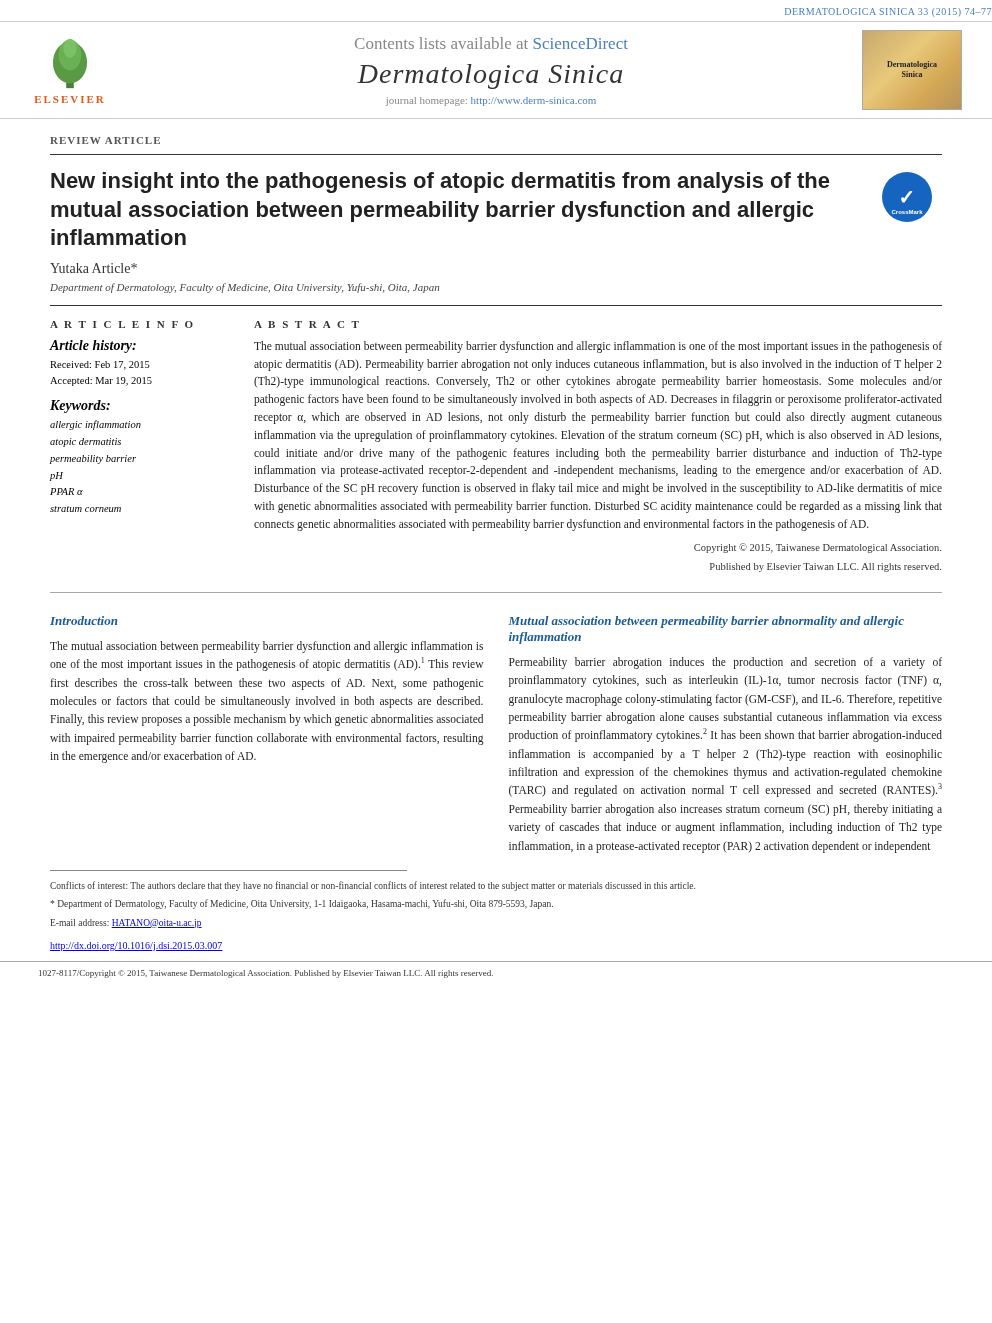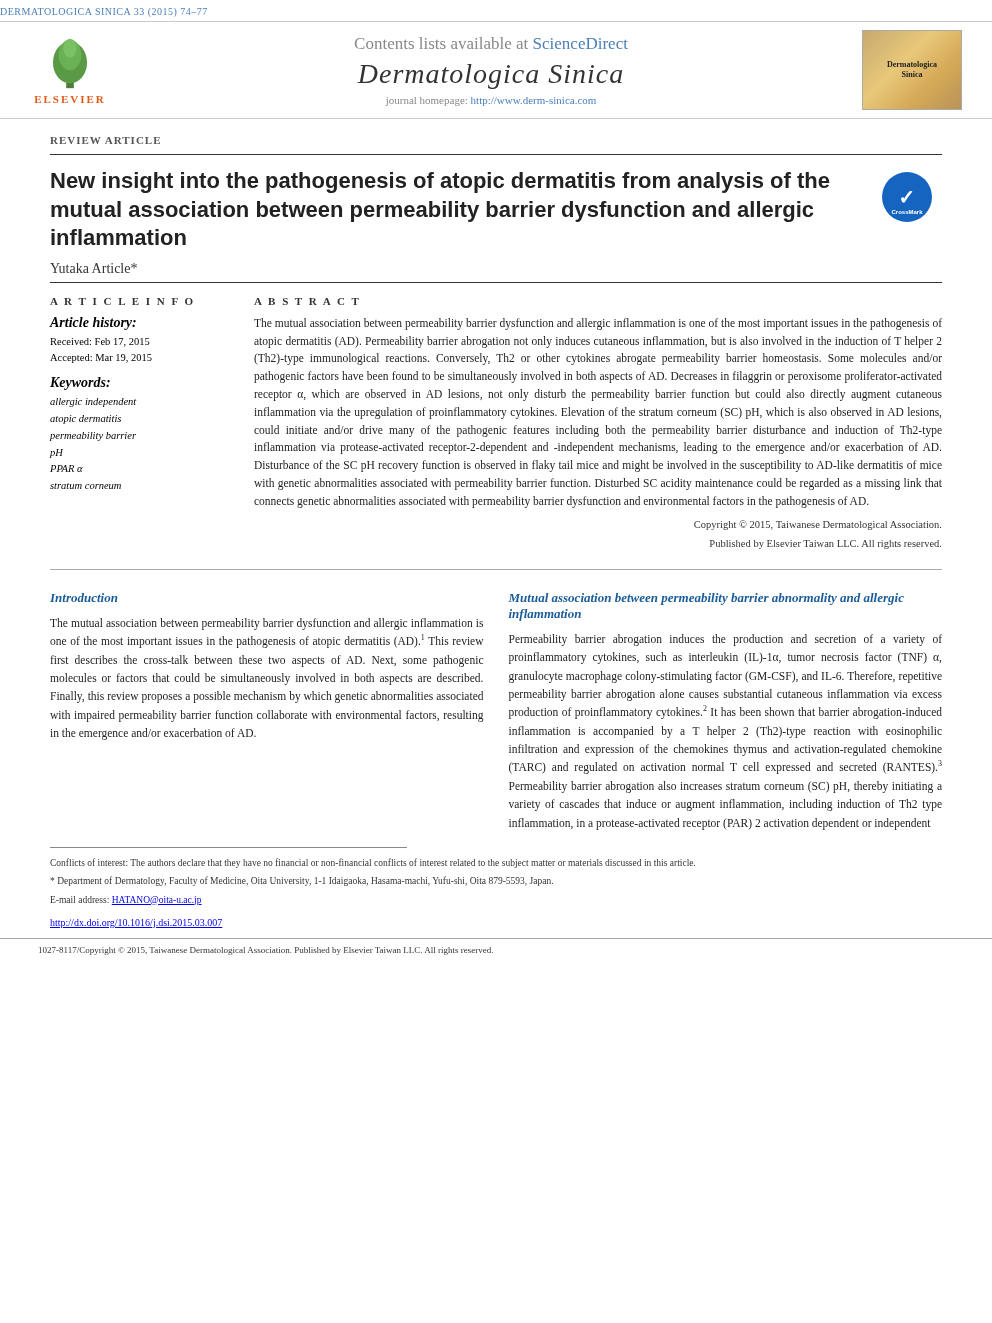--- a/index.html
+++ b/index.html
@@ -5,21 +5,21 @@
     * { margin: 0; padding: 0; box-sizing: border-box; }
     body {
       font-family: 'Times New Roman', Times, serif;
       background: #fff;
       width: 992px;
       min-height: 1323px;
       color: #000;
       font-size: 13px;
     }
     .top-bar {
-      text-align: left;
+      text-align: right;
       font-size: 10px;
       color: #4a7fba;
       padding: 6px 0 4px;
       letter-spacing: 0.5px;
     }
     .journal-header {
       display: flex;
       align-items: center;
       border-top: 1px solid #ccc;
       border-bottom: 1px solid #ccc;
@@ -321,34 +321,35 @@
           <text x="20" y="27" text-anchor="middle" fill="white" font-size="20" font-weight="bold">✓</text>
           <text x="20" y="37" text-anchor="middle" fill="white" font-size="6">CrossMark</text>
         </svg>
       </div>
     </div>
   </div>
 
   <div class="authors">
     <span class="author-name">Yutaka Article*</span>
   </div>
+  <div class="affiliation">Department of Dermatology, Faculty of Medicine, Oita University, Yufu-shi, Oita, Japan</div>
 
   <div class="two-column">
 
     <div class="article-info">
       <h3>A R T I C L E   I N F O</h3>
       <div class="info-section">
         <h4>Article history:</h4>
         <p>Received: Feb 17, 2015</p>
         <p>Accepted: Mar 19, 2015</p>
       </div>
       <div class="info-section">
         <h4>Keywords:</h4>
         <div class="keywords-list">
-          <div>allergic independent</div>
+          <div>allergic inflammation</div>
           <div>atopic dermatitis</div>
           <div>permeability barrier</div>
           <div>pH</div>
           <div>PPAR α</div>
           <div>stratum corneum</div>
         </div>
       </div>
     </div>
 
     <div class="abstract-section">

